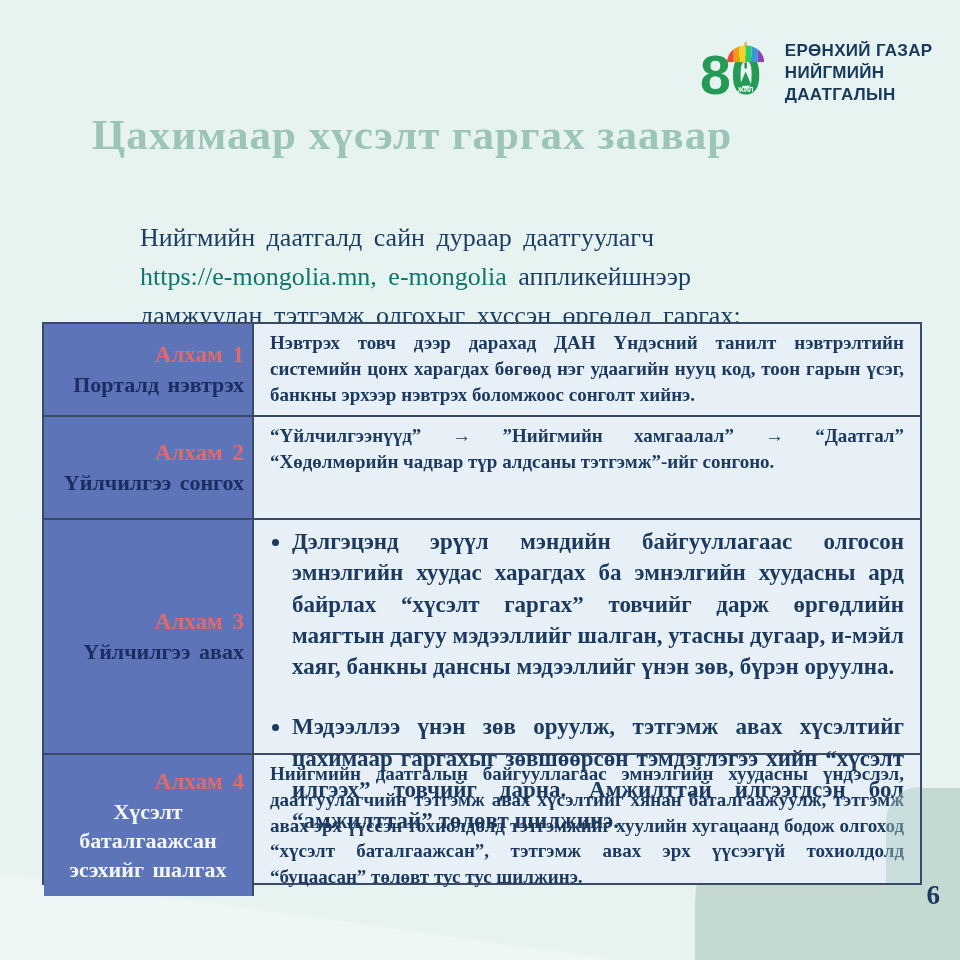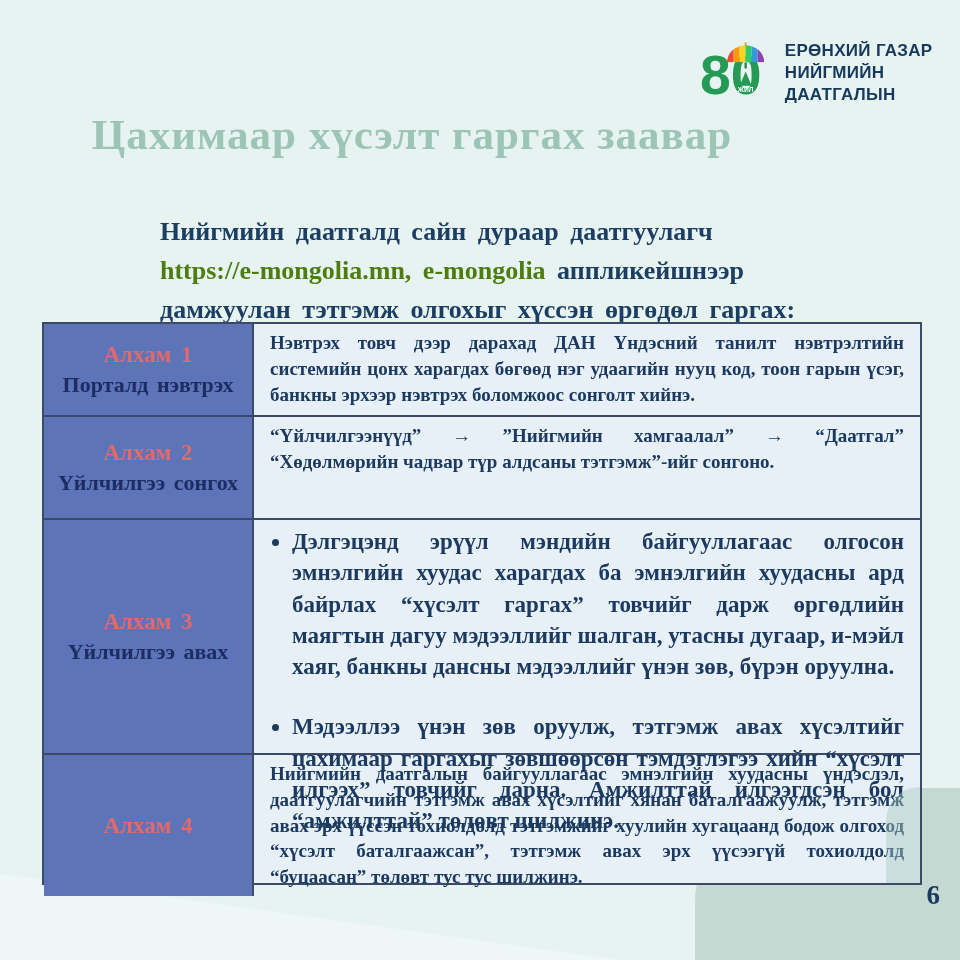--- a/index.html
+++ b/index.html
@@ -24,37 +24,36 @@
     font-family:"Liberation Sans","DejaVu Sans",sans-serif;
     font-weight:bold;font-size:17px;line-height:22px;color:#16395c;letter-spacing:.3px;
   }
   
   .page-title{
     position:absolute;left:0;top:110px;width:824px;text-align:center;
     font-size:43px;font-weight:bold;color:#9cc5b5;letter-spacing:1px;
   }
   
   .intro{
-    position:absolute;left:140px;top:212px;width:720px;
-    font-size:26px;line-height:39px;font-weight:bold;color:#1c3e63;
+    position:absolute;left:140px;top:218px;width:720px;
+    font-size:26px;line-height:39px;font-weight:normal;color:#1c3e63;
     word-spacing:5px;
-    margin-left:20px;
   }
-  .intro .link{color:#4d7c0f;text-decoration:none;cursor:pointer;}
+  .intro .link{color:#0f766e;text-decoration:none;cursor:pointer;}
   
   .steps-table{
     position:absolute;left:42px;top:322px;width:880px;height:563px;
     box-sizing:border-box;border:2px solid #3b4a66;background:#e7f0f7;
     display:grid;grid-template-columns:210px 1fr;grid-template-rows:93px 103px 235px 1fr;
   }
   .cell{box-sizing:border-box;}
   .cell.b{border-bottom:2px solid #3b4a66;}
   .cell-left{
     background:#5d74b8;border-right:2px solid #3b4a66;
-    display:flex;flex-direction:column;justify-content:center;align-items:center;
+    display:flex;flex-direction:column;justify-content:center;align-items:flex-end;
     text-align:center;padding:4px 8px;
   }
   .step-no{color:#e4696a;font-size:23px;font-weight:bold;line-height:1.3;word-spacing:4px;}
   .step-label{color:#1e2c64;font-size:22px;font-weight:bold;line-height:1.32;word-spacing:3px;}
   .step-label.light{color:#f4f7fd;}
   .cell-right{
     display:flex;flex-direction:column;justify-content:flex-start;
     padding:6px 16px;position:relative;
   }
   .cell-text{
@@ -146,20 +145,21 @@
     </div>
     <div class="cell cell-right b">
       <ul class="bullets">
         <li>Дэлгэцэнд эрүүл мэндийн байгууллагаас олгосон эмнэлгийн хуудас харагдах ба эмнэлгийн хуудасны ард байрлах “хүсэлт гаргах” товчийг дарж өргөдлийн маягтын дагуу мэдээллийг шалган, утасны дугаар, и-мэйл хаяг, банкны дансны мэдээллийг үнэн зөв, бүрэн оруулна.</li>
         <li>Мэдээллээ үнэн зөв оруулж, тэтгэмж авах хүсэлтийг цахимаар гаргахыг зөвшөөрсөн тэмдэглэгээ хийн “хүсэлт илгээх” товчийг дарна. Амжилттай илгээгдсэн бол “амжилттай” төлөвт шилжинэ.</li>
       </ul>
     </div>
 
     <div class="cell cell-left">
       <div class="step-no">Алхам 4</div>
+      <div class="step-label light">Хүсэлт баталгаажсан эсэхийг шалгах</div>
     </div>
     <div class="cell cell-right">
       <div class="cell-text">Нийгмийн даатгалын байгууллагаас эмнэлгийн хуудасны үндэслэл, даатгуулагчийн тэтгэмж авах хүсэлтийг хянан баталгаажуулж, тэтгэмж авах эрх үүссэн тохиолдолд тэтгэмжийг хуулийн хугацаанд бодож олгоход “хүсэлт баталгаажсан”, тэтгэмж авах эрх үүсээгүй тохиолдолд “буцаасан” төлөвт тус тус шилжинэ.</div>
     </div>
 
     <div class="table-corner-accent"></div>
   </div>
 
   <div class="page-number">6</div>
 

